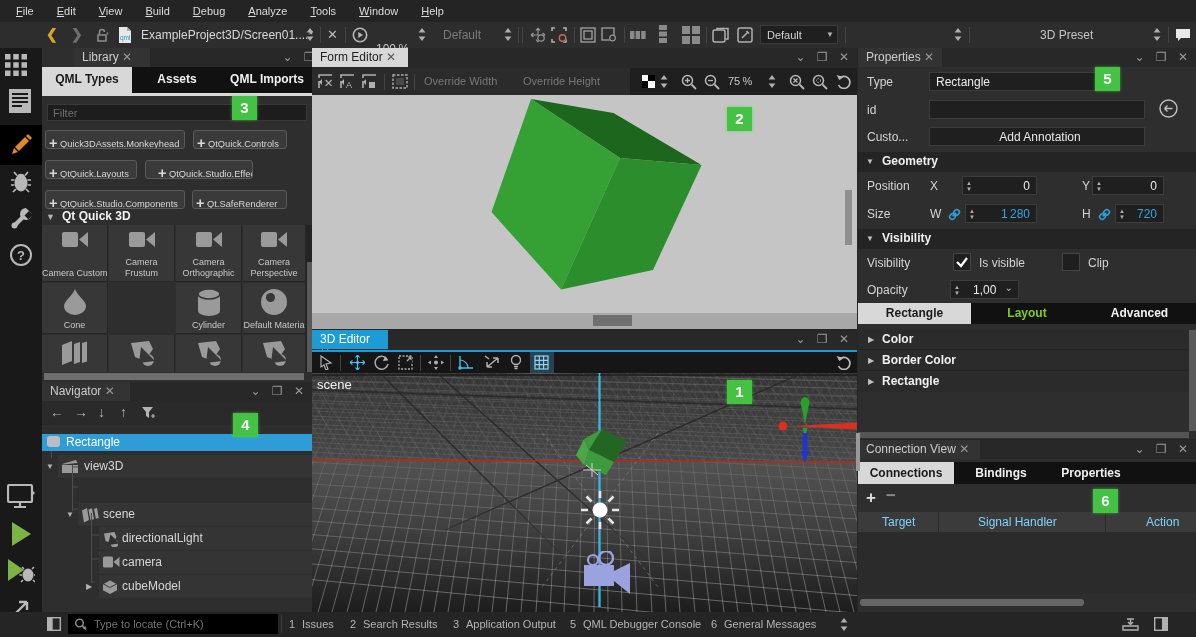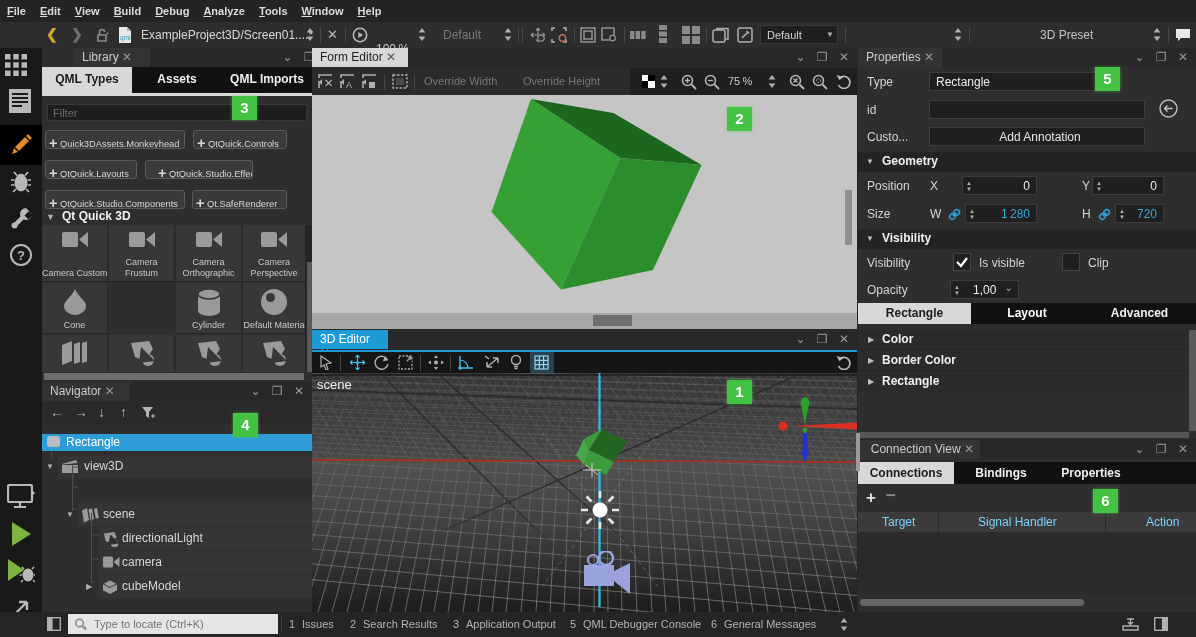--- a/index.html
+++ b/index.html
@@ -3,21 +3,21 @@
 <meta charset="utf-8">
 <style>
 * { margin:0; padding:0; box-sizing:border-box; }
 html,body { width:1196px; height:637px; overflow:hidden; background:#262626;
   font-family:"Liberation Sans", sans-serif; }
 .abs { position:absolute; }
 #app { position:relative; width:1196px; height:637px; }
 
 #menubar { left:0; top:0; width:1196px; height:22px; background:#242424;
   color:#dcdcdc; font-size:11px; }
-#menubar span { display:inline-block; padding:5px 7px 0 7px;font-weight:bold; }
+#menubar span { display:inline-block; padding:5px 7px 0 16px; }
 #menubar u { text-decoration:underline; }
 
 #toolbar { left:0; top:22px; width:1196px; height:26px; background:#2d2d2d;
   color:#c8c8c8; font-size:12px; }
 .tsep { position:absolute; top:5px; width:1px; height:16px; background:#454545; }
 
 .titlebar { background:#282828; height:19px; color:#c4c4c4; font-size:12px; }
 .dtab { position:absolute; top:0; height:19px; background:#333333; color:#cccccc;
   font-size:12px; padding:2px 6px 0 8px; }
 .ticons { position:absolute; top:2px; right:4px; color:#9a9a9a; font-size:12px; letter-spacing:4px;}
@@ -1819,40 +1819,40 @@
     <div class="abs" style="left:204px;top:205px;width:18px;height:18px;background:#1f1f1f;border:1px solid #444;"></div>
     <span class="abs" style="left:230px;top:208px;">Clip</span>
     <span class="abs" style="left:9px;top:235px;">Opacity</span>
     <div class="spinbox" style="left:92px;top:232px;width:69px;">
         <span class="sar">▲<br>▼</span>
         <span class="sval" style="right:auto;left:22px;">1,00</span>
         <span class="abs" style="right:5px;top:1px;color:#b8b8b8;font-size:10px;">⌄</span>
       </div>
     <div class="abs" style="left:0;top:255px;width:338px;height:21px;background:#111;"></div>
     <div class="abs" style="left:0;top:255px;width:113px;height:21px;background:#d8d8d8;color:#1a1a1a;font-weight:bold;text-align:center;padding-top:3px;">Rectangle</div>
-    <div class="abs" style="left:113px;top:255px;width:112px;height:21px;color:#ffffff;font-weight:bold;text-align:center;padding-top:3px;">Layout</div>
+    <div class="abs" style="left:113px;top:255px;width:112px;height:21px;color:#84cc16;font-weight:bold;text-align:center;padding-top:3px;">Layout</div>
     <div class="abs" style="left:225px;top:255px;width:113px;height:21px;color:#f0f0f0;font-weight:bold;text-align:center;padding-top:3px;">Advanced</div>
     <div class="abs" style="left:0;top:282px;width:338px;height:20px;background:#2b2b2b;border-bottom:1px solid #242424;">
       <span class="abs" style="left:10px;top:5px;font-size:8px;color:#c0c0c0;">▶</span>
       <span class="abs" style="left:24px;top:2px;font-weight:bold;color:#f0f0f0;">Color</span>
     </div>
     <div class="abs" style="left:0;top:302px;width:338px;height:21px;background:#2b2b2b;border-bottom:1px solid #242424;">
       <span class="abs" style="left:10px;top:6px;font-size:8px;color:#c0c0c0;">▶</span>
       <span class="abs" style="left:24px;top:3px;font-weight:bold;color:#f0f0f0;">Border Color</span>
     </div>
     <div class="abs" style="left:0;top:323px;width:338px;height:21px;background:#2b2b2b;">
       <span class="abs" style="left:10px;top:6px;font-size:8px;color:#c0c0c0;">▶</span>
       <span class="abs" style="left:24px;top:3px;font-weight:bold;color:#f0f0f0;">Rectangle</span>
     </div>
     <div class="abs" style="left:331px;top:282px;width:7px;height:101px;background:#5a5a5a;"></div>
     <div class="abs" style="left:0;top:384px;width:331px;height:6px;background:#555;"></div>
   </div>
   <div id="connview" class="abs" style="font-size:12px;color:#d4d4d4;">
     <div class="titlebar abs" style="left:0;top:0;width:338px;">
-      <div class="dtab" style="left:0;width:122px;white-space:nowrap;text-align:right;">Connection View <span style="color:#999;">✕</span></div>
+      <div class="dtab" style="left:0;width:122px;white-space:nowrap;">Connection View <span style="color:#999;">✕</span></div>
       <span class="ticons">⌄ ❐ ✕</span>
     </div>
     <div class="abs" style="left:0;top:22px;width:338px;height:22px;background:#111;"></div>
     <div class="abs" style="left:0;top:22px;width:96px;height:22px;background:#d8d8d8;color:#1a1a1a;font-weight:bold;text-align:center;padding-top:4px;">Connections</div>
     <div class="abs" style="left:96px;top:22px;width:94px;height:22px;color:#f0f0f0;font-weight:bold;text-align:center;padding-top:4px;">Bindings</div>
     <div class="abs" style="left:190px;top:22px;width:86px;height:22px;color:#f0f0f0;font-weight:bold;text-align:center;padding-top:4px;">Properties</div>
     <span class="abs" style="left:8px;top:48px;color:#e0e0e0;font-size:17px;font-weight:bold;">+</span>
     <span class="abs" style="left:28px;top:46px;color:#8a8a8a;font-size:17px;font-weight:bold;">−</span>
     <div class="abs" style="left:0;top:72px;width:338px;height:20px;background:#3b3b3b;color:#7dd3fc;">
       <span class="abs" style="left:24px;top:3px;">Target</span>
@@ -1862,21 +1862,21 @@
       <div class="abs" style="left:247px;top:0;width:1px;height:20px;background:#2a2a2a;"></div>
     </div>
     <div class="abs" style="left:0;top:92px;width:338px;height:62px;background:#2b2b2b;"></div>
     <div class="abs" style="left:2px;top:159px;width:224px;height:7px;background:#666;border-radius:3px;"></div>
   </div>
   <div id="statusbar" class="abs">
     <svg class="abs" style="left:47px;top:5px;" width="14" height="14" viewBox="0 0 14 14">
         <rect x="0.7" y="0.7" width="12.6" height="12.6" fill="none" stroke="#b0b0b0" stroke-width="1.4"></rect>
         <rect x="0.7" y="0.7" width="5" height="12.6" fill="#b0b0b0"></rect>
       </svg>
-    <div class="abs" style="left:68px;top:2px;width:210px;height:20px;background:#e5e5e5;">
+    <div class="abs" style="left:68px;top:2px;width:210px;height:20px;background:#000000;">
       <svg class="abs" style="left:6px;top:4px;" width="13" height="13" viewBox="0 0 13 13">
           <circle cx="5.5" cy="5" r="3.8" fill="none" stroke="#8a8a8a" stroke-width="1.5"></circle>
           <path d="M8.2 7.7 L12 11.5" stroke="#8a8a8a" stroke-width="1.8"></path>
           <path d="M9 11 L12 11 L12 8" fill="#8a8a8a"></path>
         </svg>
       <span class="abs" style="left:26px;top:4px;color:#757575;">Type to locate (Ctrl+K)</span>
     </div>
     <div class="abs" style="left:281px;top:3px;width:1px;height:18px;background:#3c3c3c;"></div>
     <span class="abs" style="left:289px;top:6px;">1</span>
       <span class="abs" style="left:302px;top:6px;">Issues</span>

